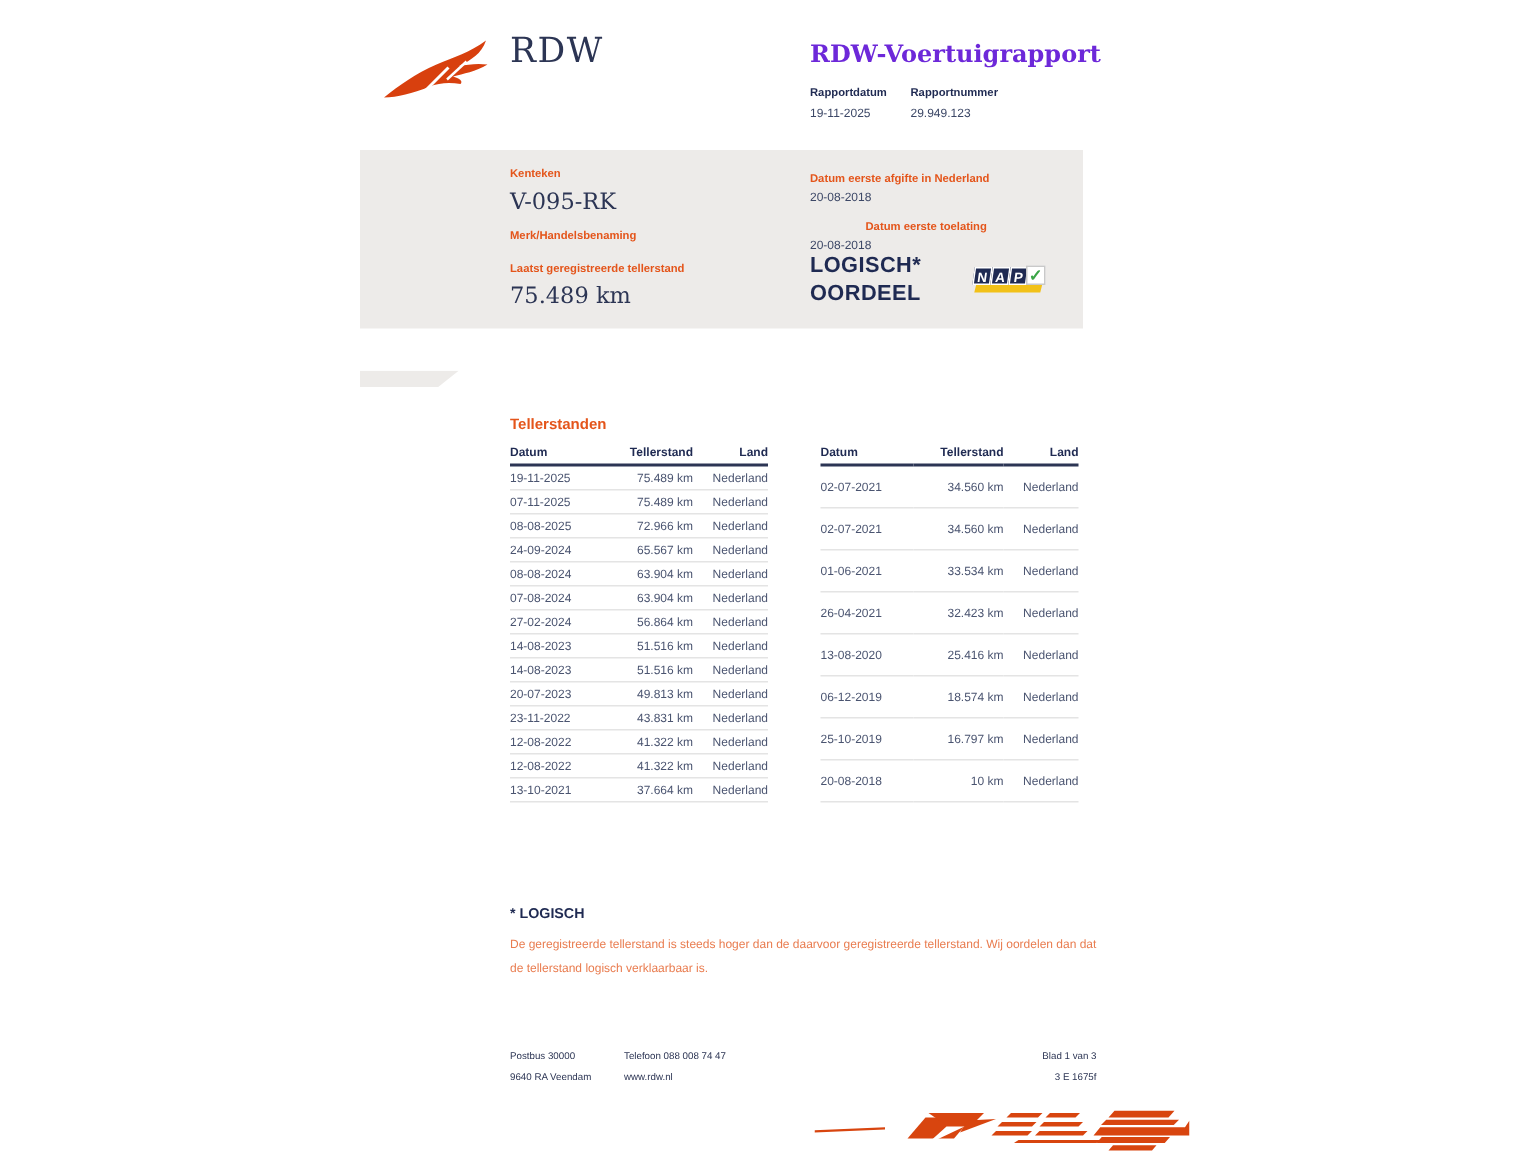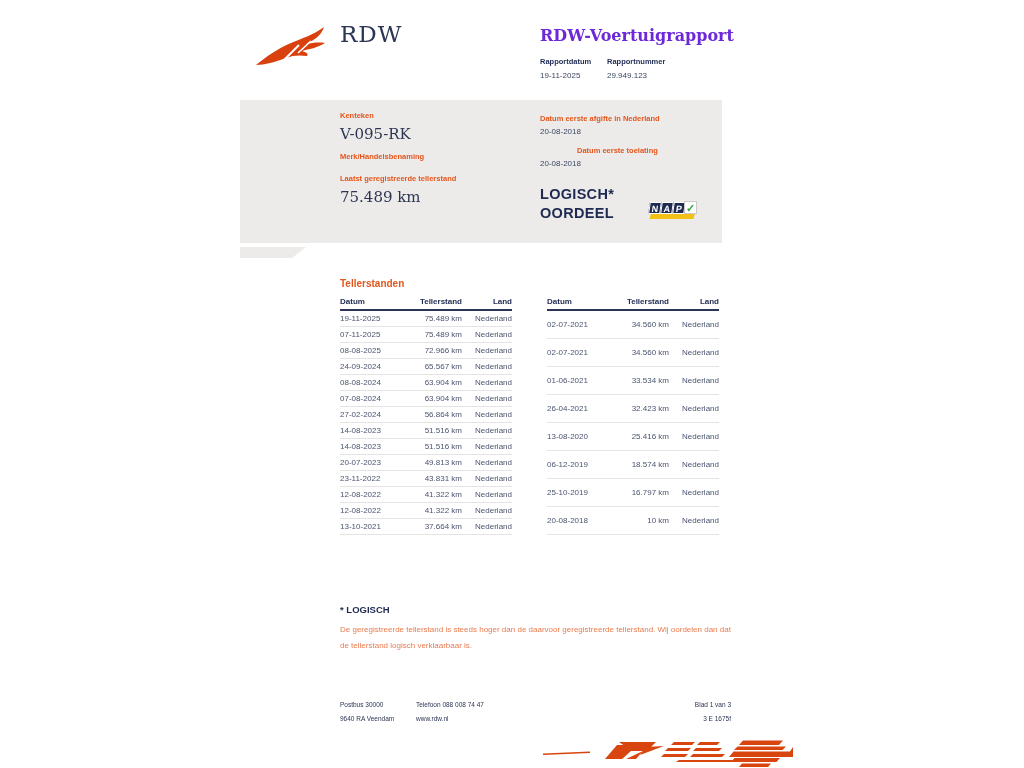--- a/index.html
+++ b/index.html
@@ -12,30 +12,30 @@
              font-size:23px;color:#2c3554;letter-spacing:1px;}
   .report-title{position:absolute;left:540px;top:26px;font-family:"DejaVu Serif",serif;
                 font-weight:bold;font-size:16px;color:#6d28d9;}
   .meta{position:absolute;left:540px;top:57px;display:flex;}
   .meta .col{width:67px;margin-right:0;}
   .meta .col+.col{width:auto;}
   .meta-label{font-size:7.5px;font-weight:bold;color:#1f2a52;margin-bottom:5px;}
   .meta-value{font-size:8px;color:#3c4766;}
 
   
-  .hero{position:absolute;left:240px;top:100px;width:482px;height:143px;background:#edebe9;}
+  .hero{position:absolute;left:240px;top:100px;width:482px;height:119px;background:#edebe9;}
   .hero::after{content:"";position:absolute;left:0;top:147px;width:66px;height:11px;
                background:#edebe9;clip-path:polygon(0 0,100% 0,79% 100%,0 100%);}
   .hero-left{position:absolute;left:100px;top:11px;width:185px;}
   .hero-right{position:absolute;left:300px;top:14px;width:182px;}
   .lbl{font-size:7.5px;font-weight:bold;color:#e4551b;margin-bottom:4px;}
   .val{font-family:"DejaVu Serif",serif;font-size:15px;color:#2c3554;line-height:20px;}
   .sval{font-size:8px;color:#3c4766;}
   .mt8{margin-top:8px;} .mt10{margin-top:10px;padding-left:37px;} .mt12{margin-top:13px;}
-  .oordeel-row{margin-top:17px;display:flex;align-items:flex-end;}
+  .oordeel-row{display:flex;align-items:center;}
   .oordeel{font-size:14.5px;font-weight:bold;color:#1f2a52;line-height:19px;letter-spacing:.3px;width:108px;}
 
   
   .nap{position:relative;width:50px;height:24px;}
   .nap-yellow{position:absolute;left:3px;top:8px;width:44px;height:12px;background:#f2c118;transform:skewX(-14deg);}
   .nap-letter{position:absolute;top:3px;width:12px;height:12px;background:#1f2a52;color:#fff;
               font-size:9px;font-weight:bold;text-align:center;line-height:12px;transform:skewX(-8deg);
               border:1px solid #fff;box-sizing:border-box;}
   .nap-letter.n{left:1px;} .nap-letter.a{left:13px;} .nap-letter.p{left:25px;}
   .nap-check{position:absolute;left:36px;top:2px;width:13px;height:13px;background:#fff;

